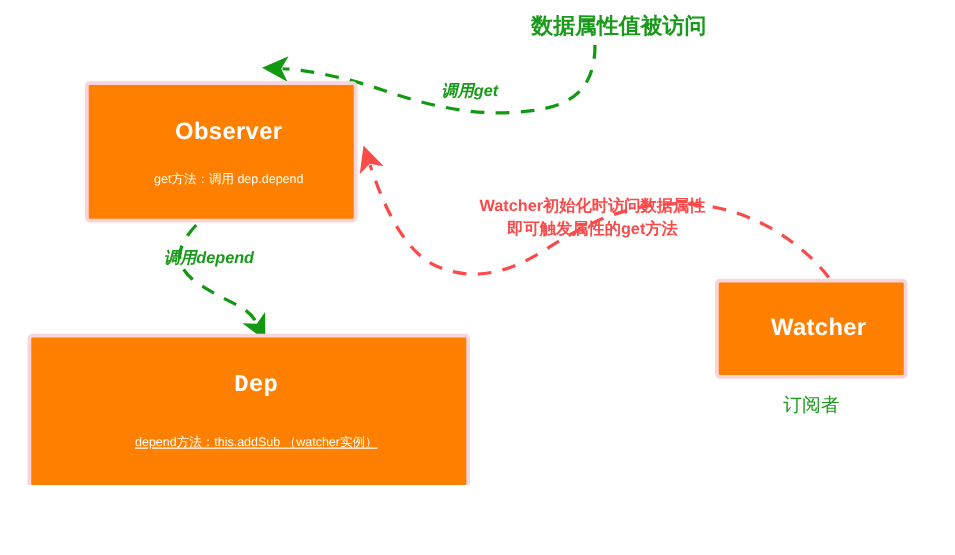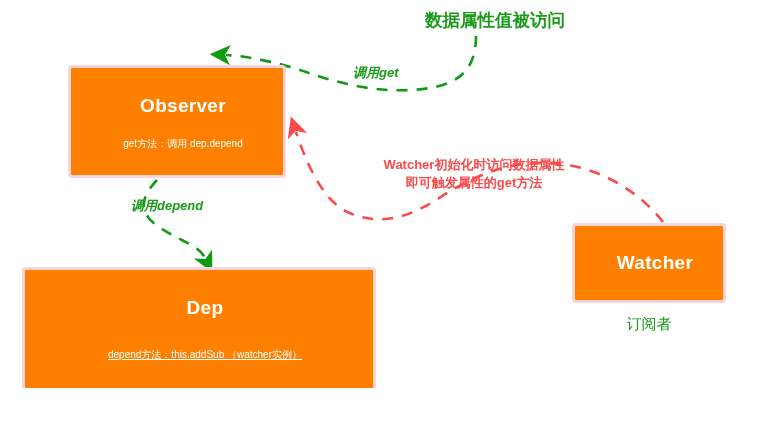--- a/index.html
+++ b/index.html
@@ -48,21 +48,21 @@
     height: 113px;
   }
   #node-observer .node-title { margin-top: 2px; }
   #node-observer .node-sub { margin-top: 20px; }
   #node-dep {
     left: 22px;
     top: 267px;
     width: 354px;
     height: 124px;
   }
-  #node-dep .node-title { margin-top: 0; }
+  #node-dep .node-title { margin-top: 0; font-family: Liberation Mono, monospace; }
   #node-dep .node-sub { margin-top: 29px; text-decoration: underline; }
   #node-watcher {
     left: 572px;
     top: 223px;
     width: 154px;
     height: 80px;
   }
   .caption {
     position: absolute;
     color: #1a9a1a;

